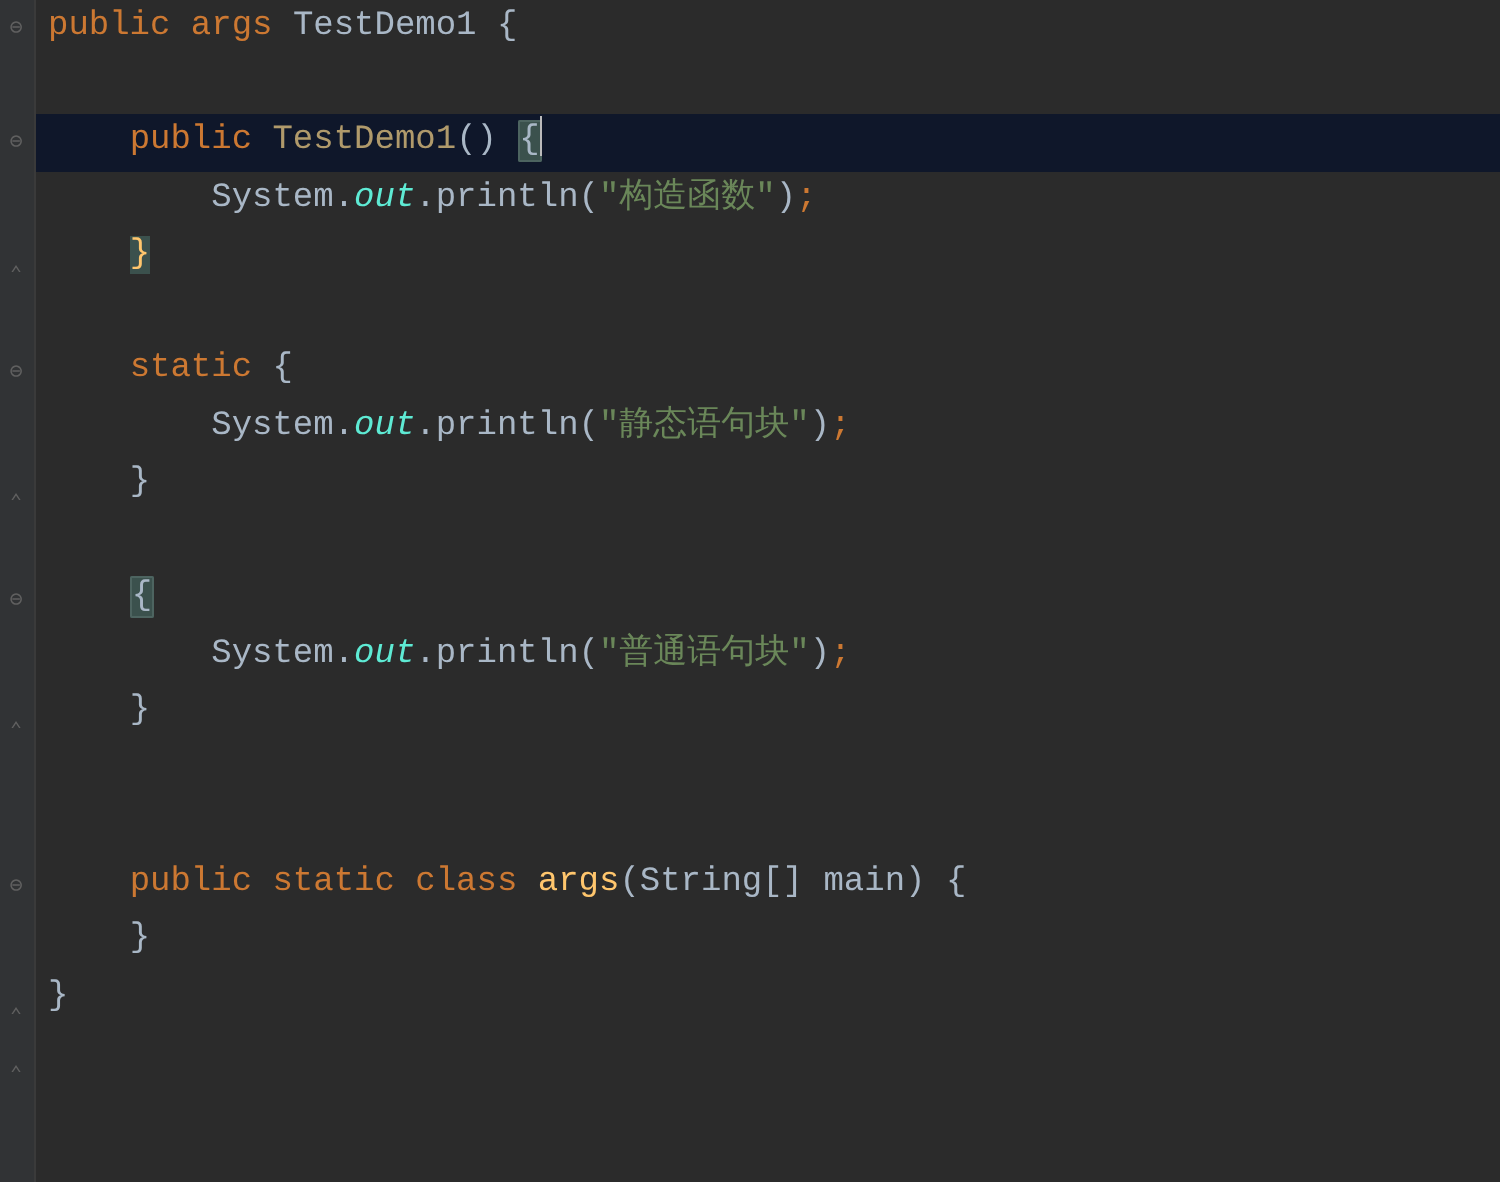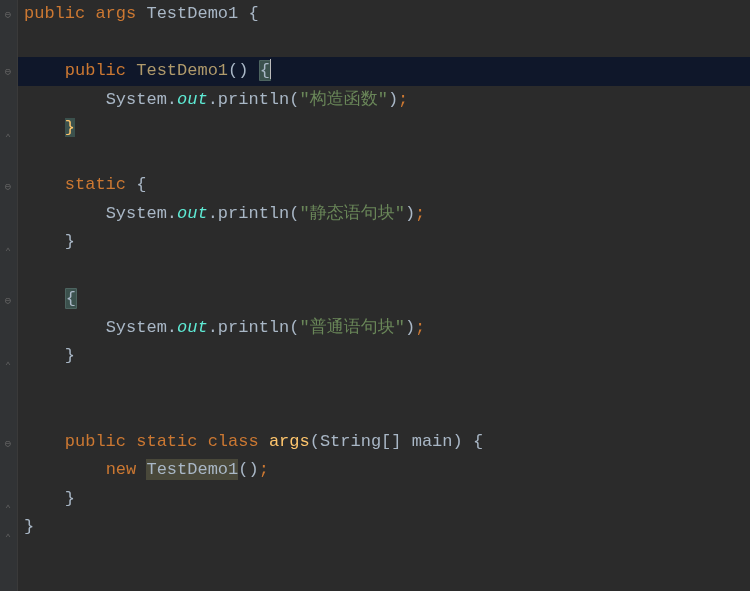--- a/index.html
+++ b/index.html
@@ -127,19 +127,18 @@
 
   <div class="line"><span>        </span><span class="def">System</span><span class="dot">.</span><span class="out">out</span><span class="dot">.</span><span class="def">println</span><span class="par">(</span><span class="str">"普通语句块"</span><span class="par">)</span><span class="kw">;</span></div>
 
   <div class="line"><span>    </span><span class="brc">}</span></div>
 
   <div class="line"></div>
   <div class="line"></div>
 
   <div class="line"><span>    </span><span class="kw">public</span><span> </span><span class="kw">static</span><span> </span><span class="kw">class</span><span> </span><span class="mtd">args</span><span class="par">(</span><span class="def">String[]</span><span> </span><span class="def">main</span><span class="par">)</span><span> </span><span class="brc">{</span></div>
 
-  <div class="line"><span>        </span><span class="kw">new</span><span> </span><span class="sel">TestDemo1</span><span class="par">()</span><span class="kw">;</span></div>
 
   <div class="line"><span>    </span><span class="brc">}</span></div>
 
   <div class="line"><span class="brc">}</span></div>
 
 </div>
 
 </body></html>

